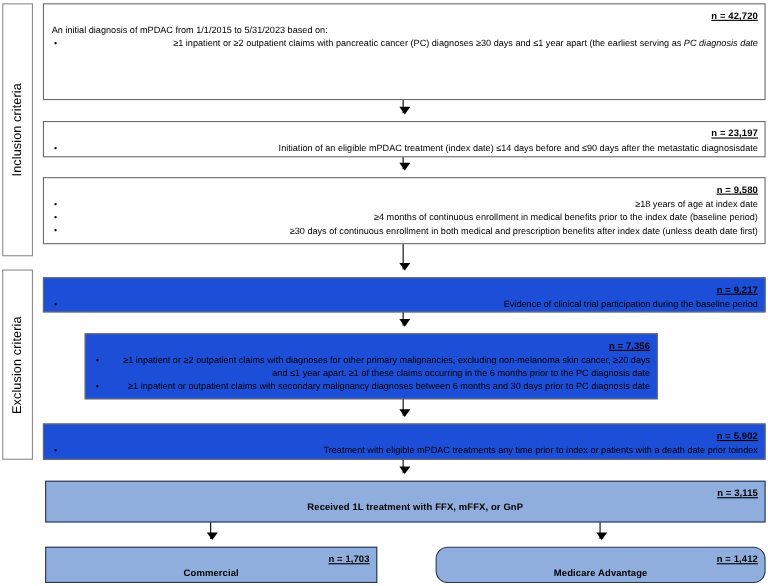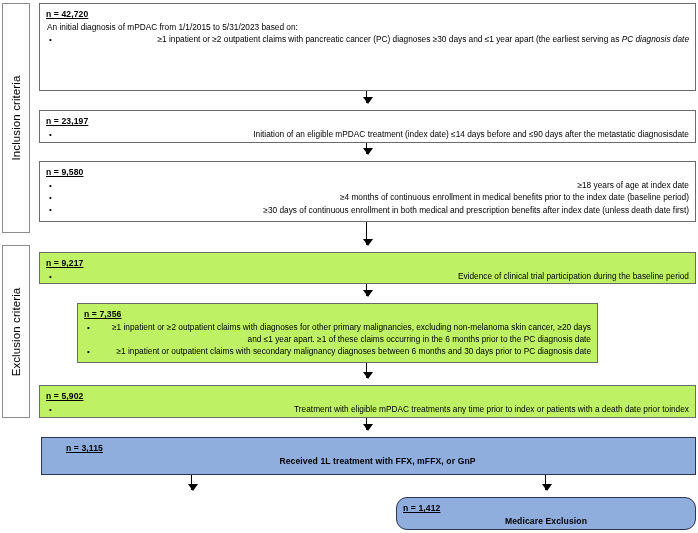--- a/index.html
+++ b/index.html
@@ -45,29 +45,29 @@
   .box {
     position: absolute;
     box-sizing: border-box;
     border: 1.2px solid #6b6b6b;
     padding: 3px 6px 4px 6px;
     color: #000000;
     font-size: 8.3px;
     line-height: 1.42;
   }
   .box.white { background: #ffffff; }
-  .box.gray  { background: #bef264; }
+  .box.gray  { background: #1d4ed8; }
   .box.blue  {
     background: #8faddd;
     border: 1.2px solid #2c3550;
     text-align: center;
   }
 
   .n-head {
-    text-align: left;
+    text-align: right;
     font-weight: bold;
     font-size: 8.6px;
     text-decoration: underline;
     margin: 1px 0 2px 0;
     letter-spacing: 0.1px;
   }
   .blue .n-head { margin-bottom: 1px; }
   .blue-sub {
     text-align: center;
     font-weight: bold;
@@ -201,19 +201,23 @@
   </div>
   <div class="arrow" id="arrow-6"></div>
 
   <div class="box blue" id="box-3115">
     <div class="n-head">n = 3,115</div>
     <div class="blue-sub">Received 1L treatment with FFX, mFFX, or GnP</div>
   </div>
   <div class="arrow" id="arrow-7"></div>
   <div class="arrow" id="arrow-8"></div>
 
+  <div class="box blue" id="box-1703">
+    <div class="n-head">n = 1,703</div>
+    <div class="blue-sub">Commercial</div>
+  </div>
 
   <div class="box blue" id="box-1412">
     <div class="n-head">n = 1,412</div>
-    <div class="blue-sub">Medicare Exclusion</div>
+    <div class="blue-sub">Medicare Advantage</div>
   </div>
 
 </div>
 
 </body></html>

